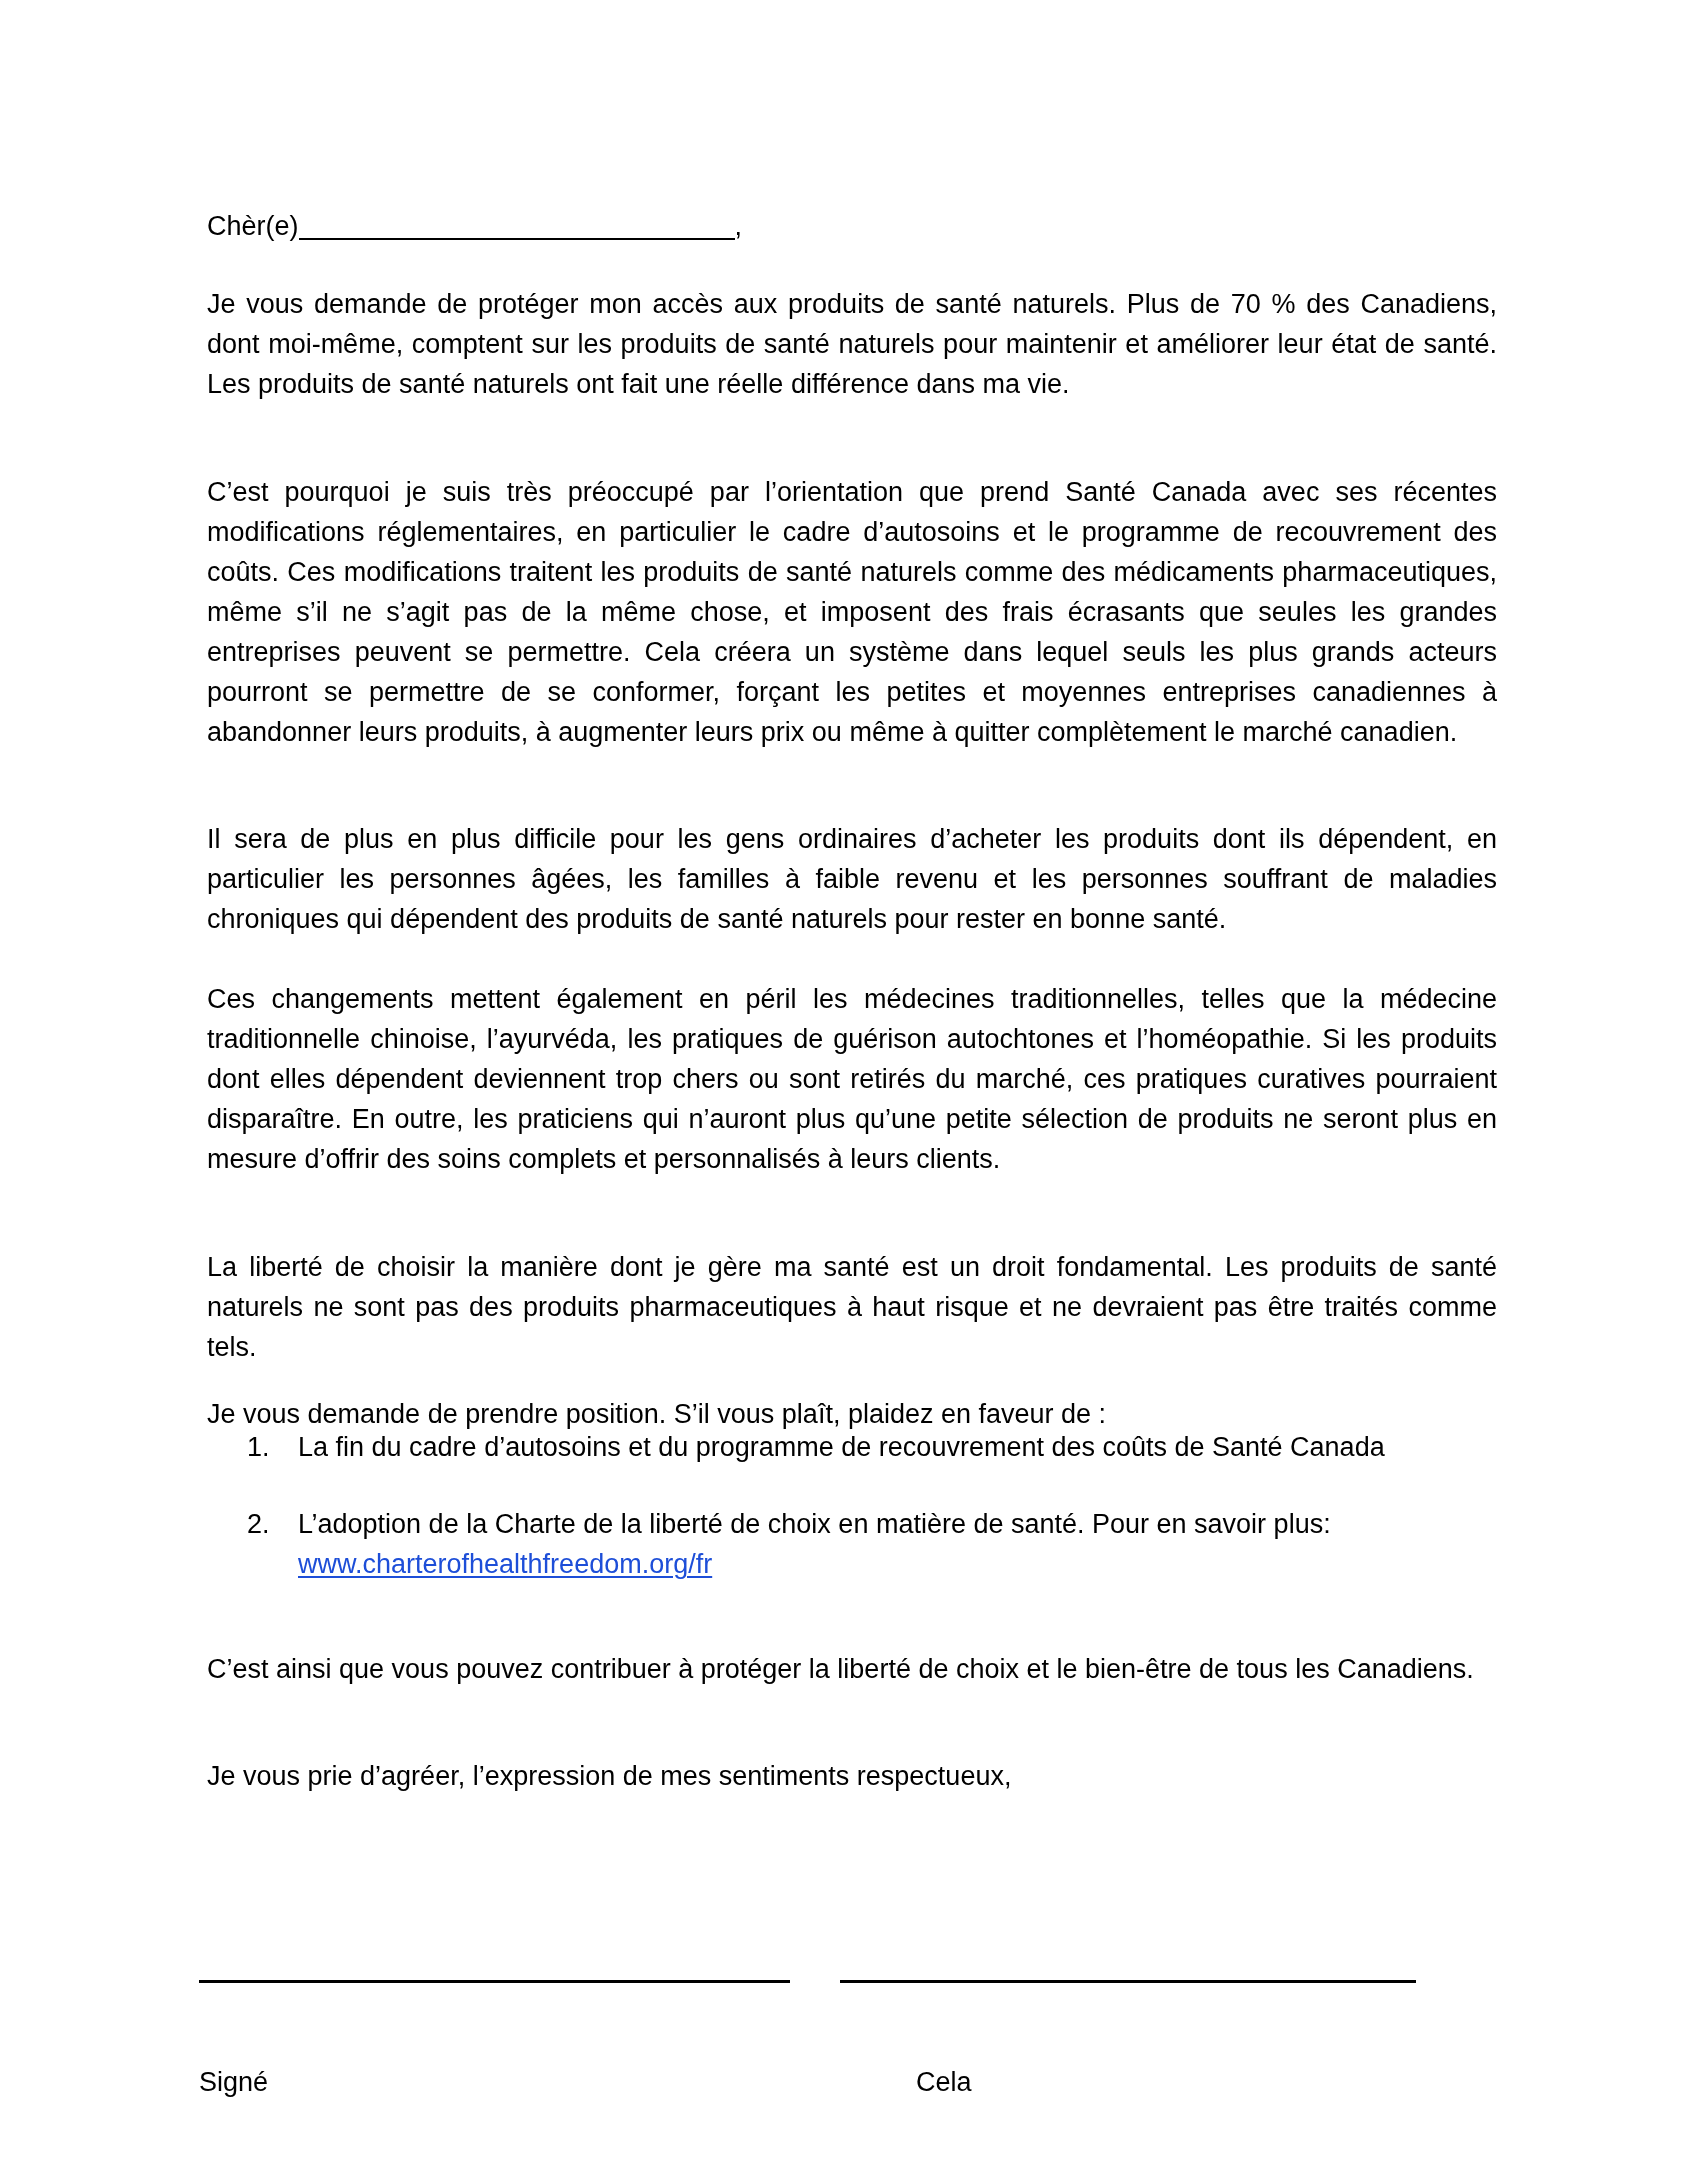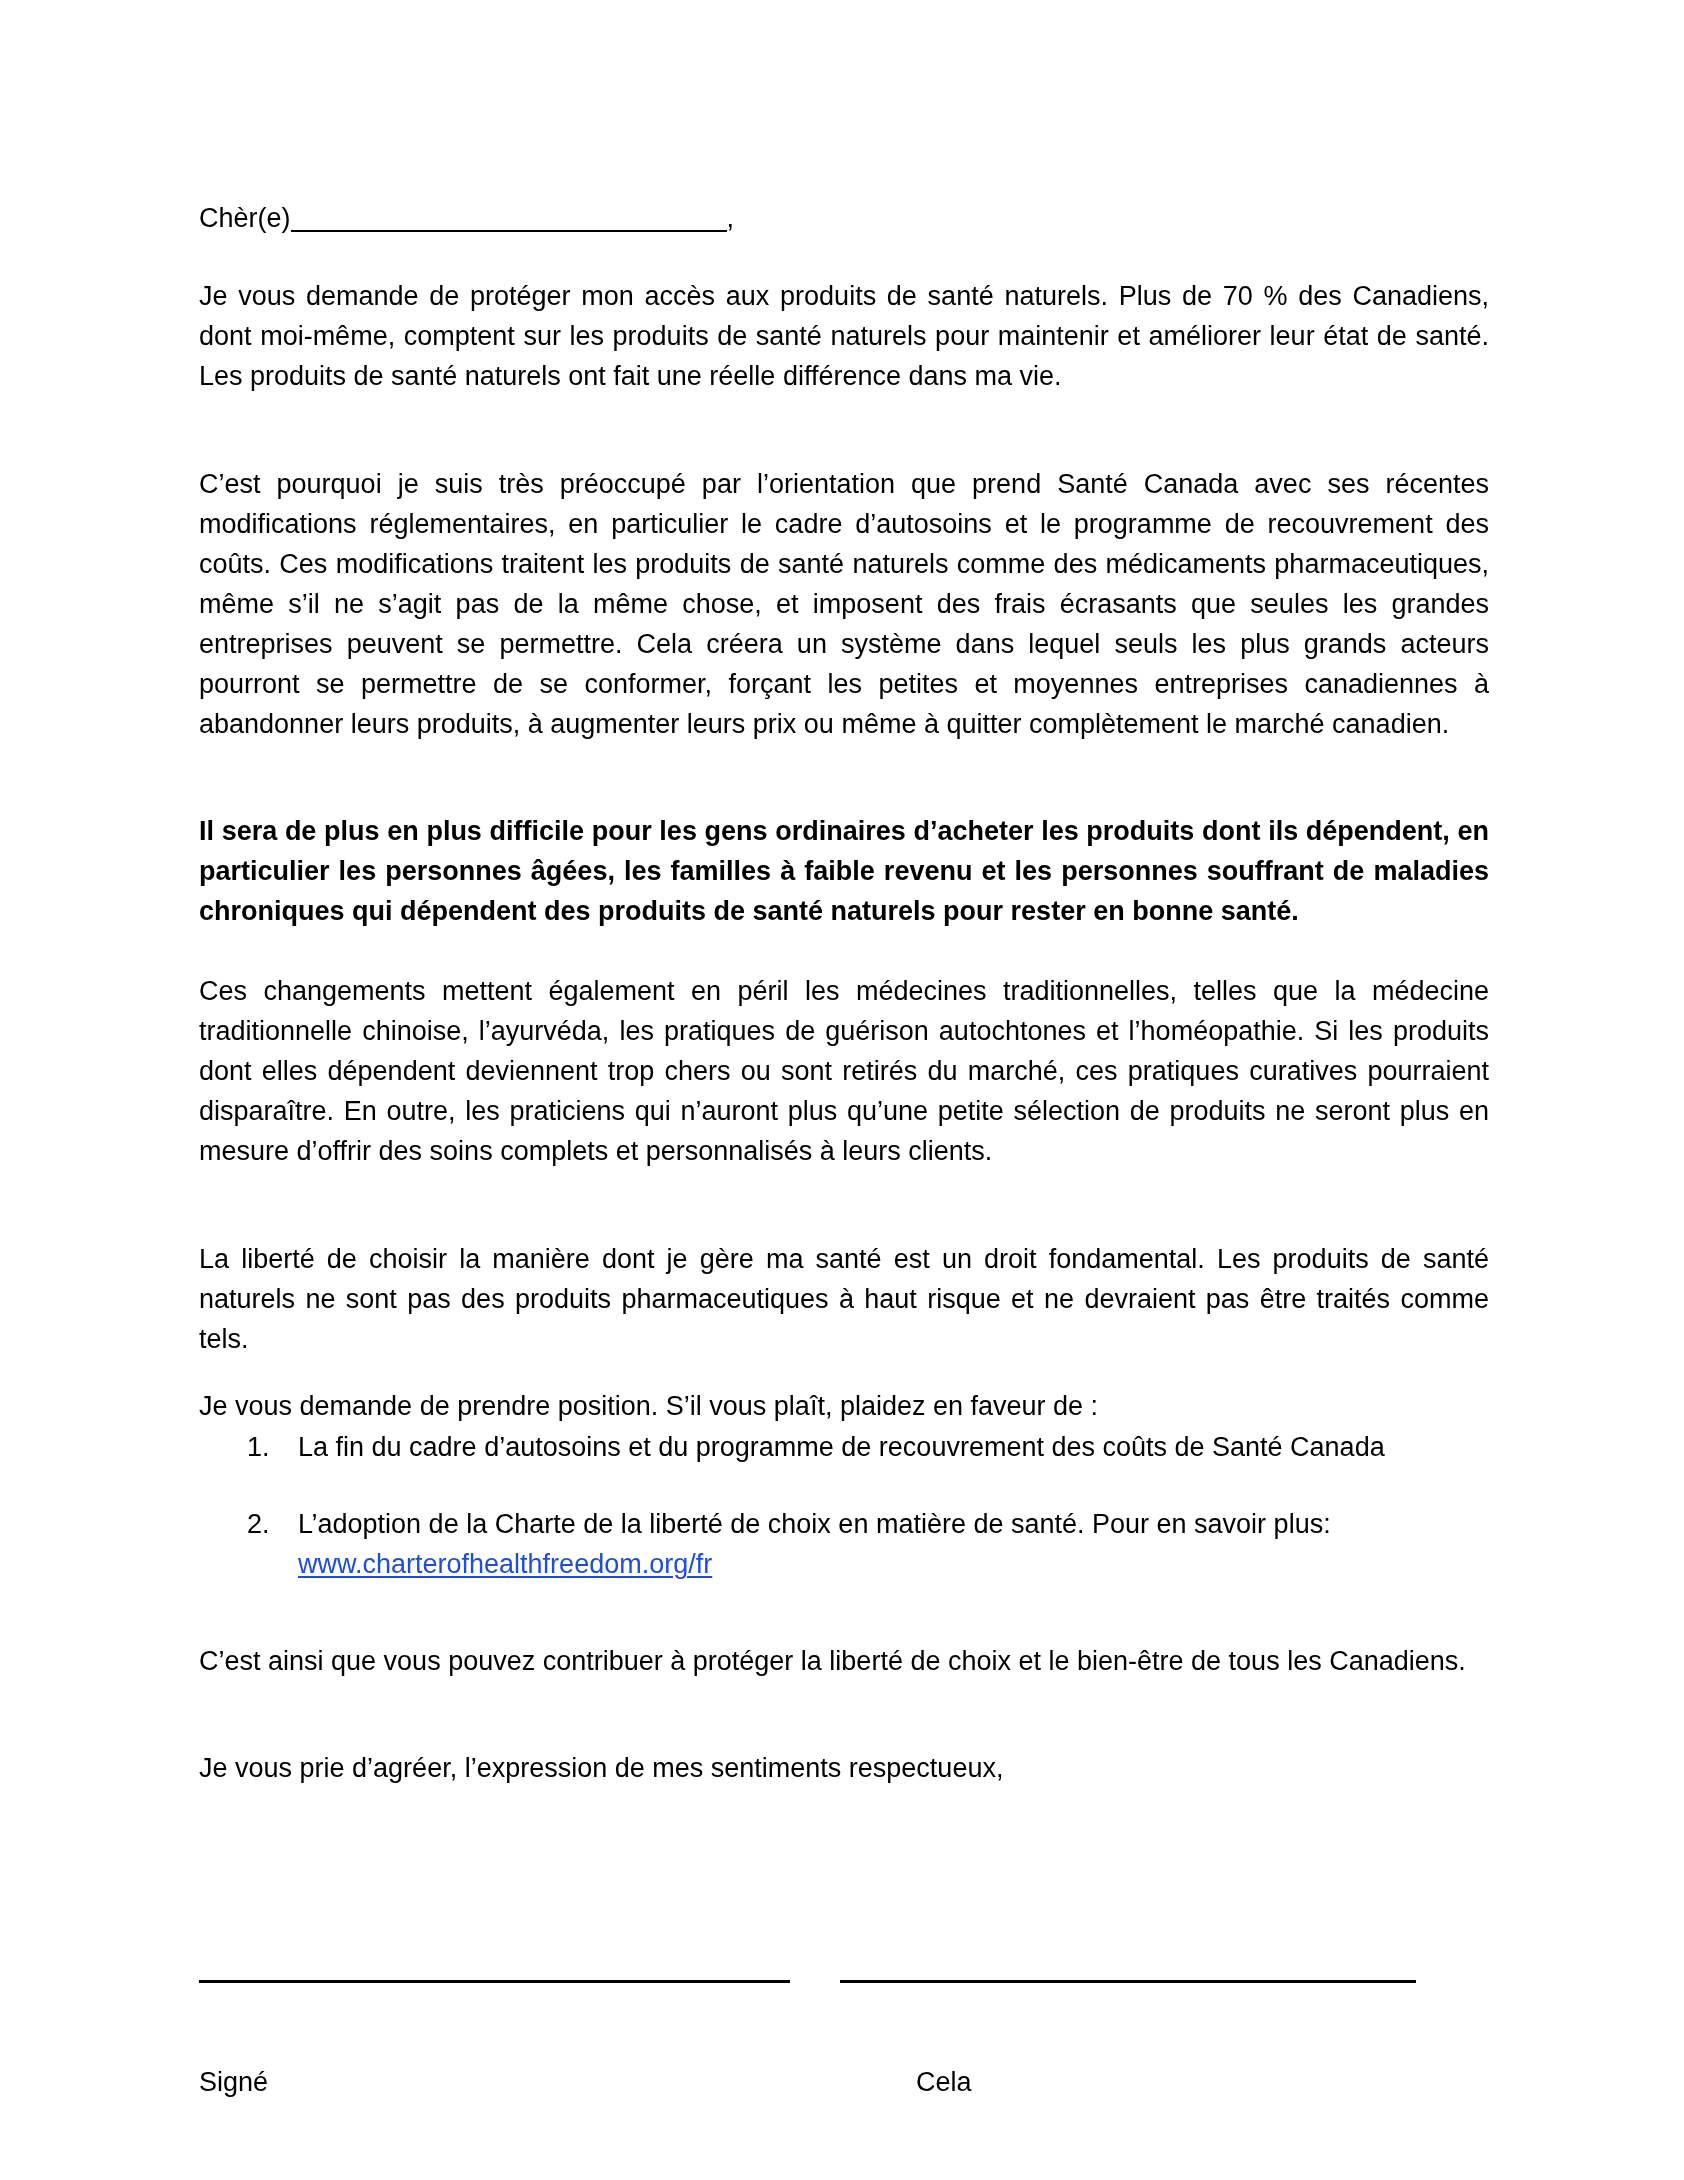--- a/index.html
+++ b/index.html
@@ -20,42 +20,42 @@
     .page {
       position: absolute;
       left: 199px;
       top: 0;
       width: 1290px;
     }
     .block {
       position: absolute;
       left: 0;
       width: 1290px;
-      margin: 0;
+      margin: 8px;
     }
     .justify {
       text-align: justify;
       text-align-last: left;
     }
     .salutation {
       top: 198px;
       white-space: nowrap;
     }
     .salutation .blank {
       display: inline-block;
       width: 436px;
       height: 29px;
       border-bottom: 2.6px solid #000;
       vertical-align: baseline;
       margin-bottom: -5.1px;
     }
     .bold { font-weight: normal; }
     .p1 { top: 276px; }
     .p2 { top: 464px; }
-    .p3 { top: 811px; font-weight: bold; }
+    .p3 { top: 811px; }
     .p4 { top: 971px; }
     .p5 { top: 1239px; }
     .p6 { top: 1386px; }
     .list {
       position: absolute;
       left: 48px;
       width: 1278px;
       margin: 0;
       padding: 0;
       list-style: none;

